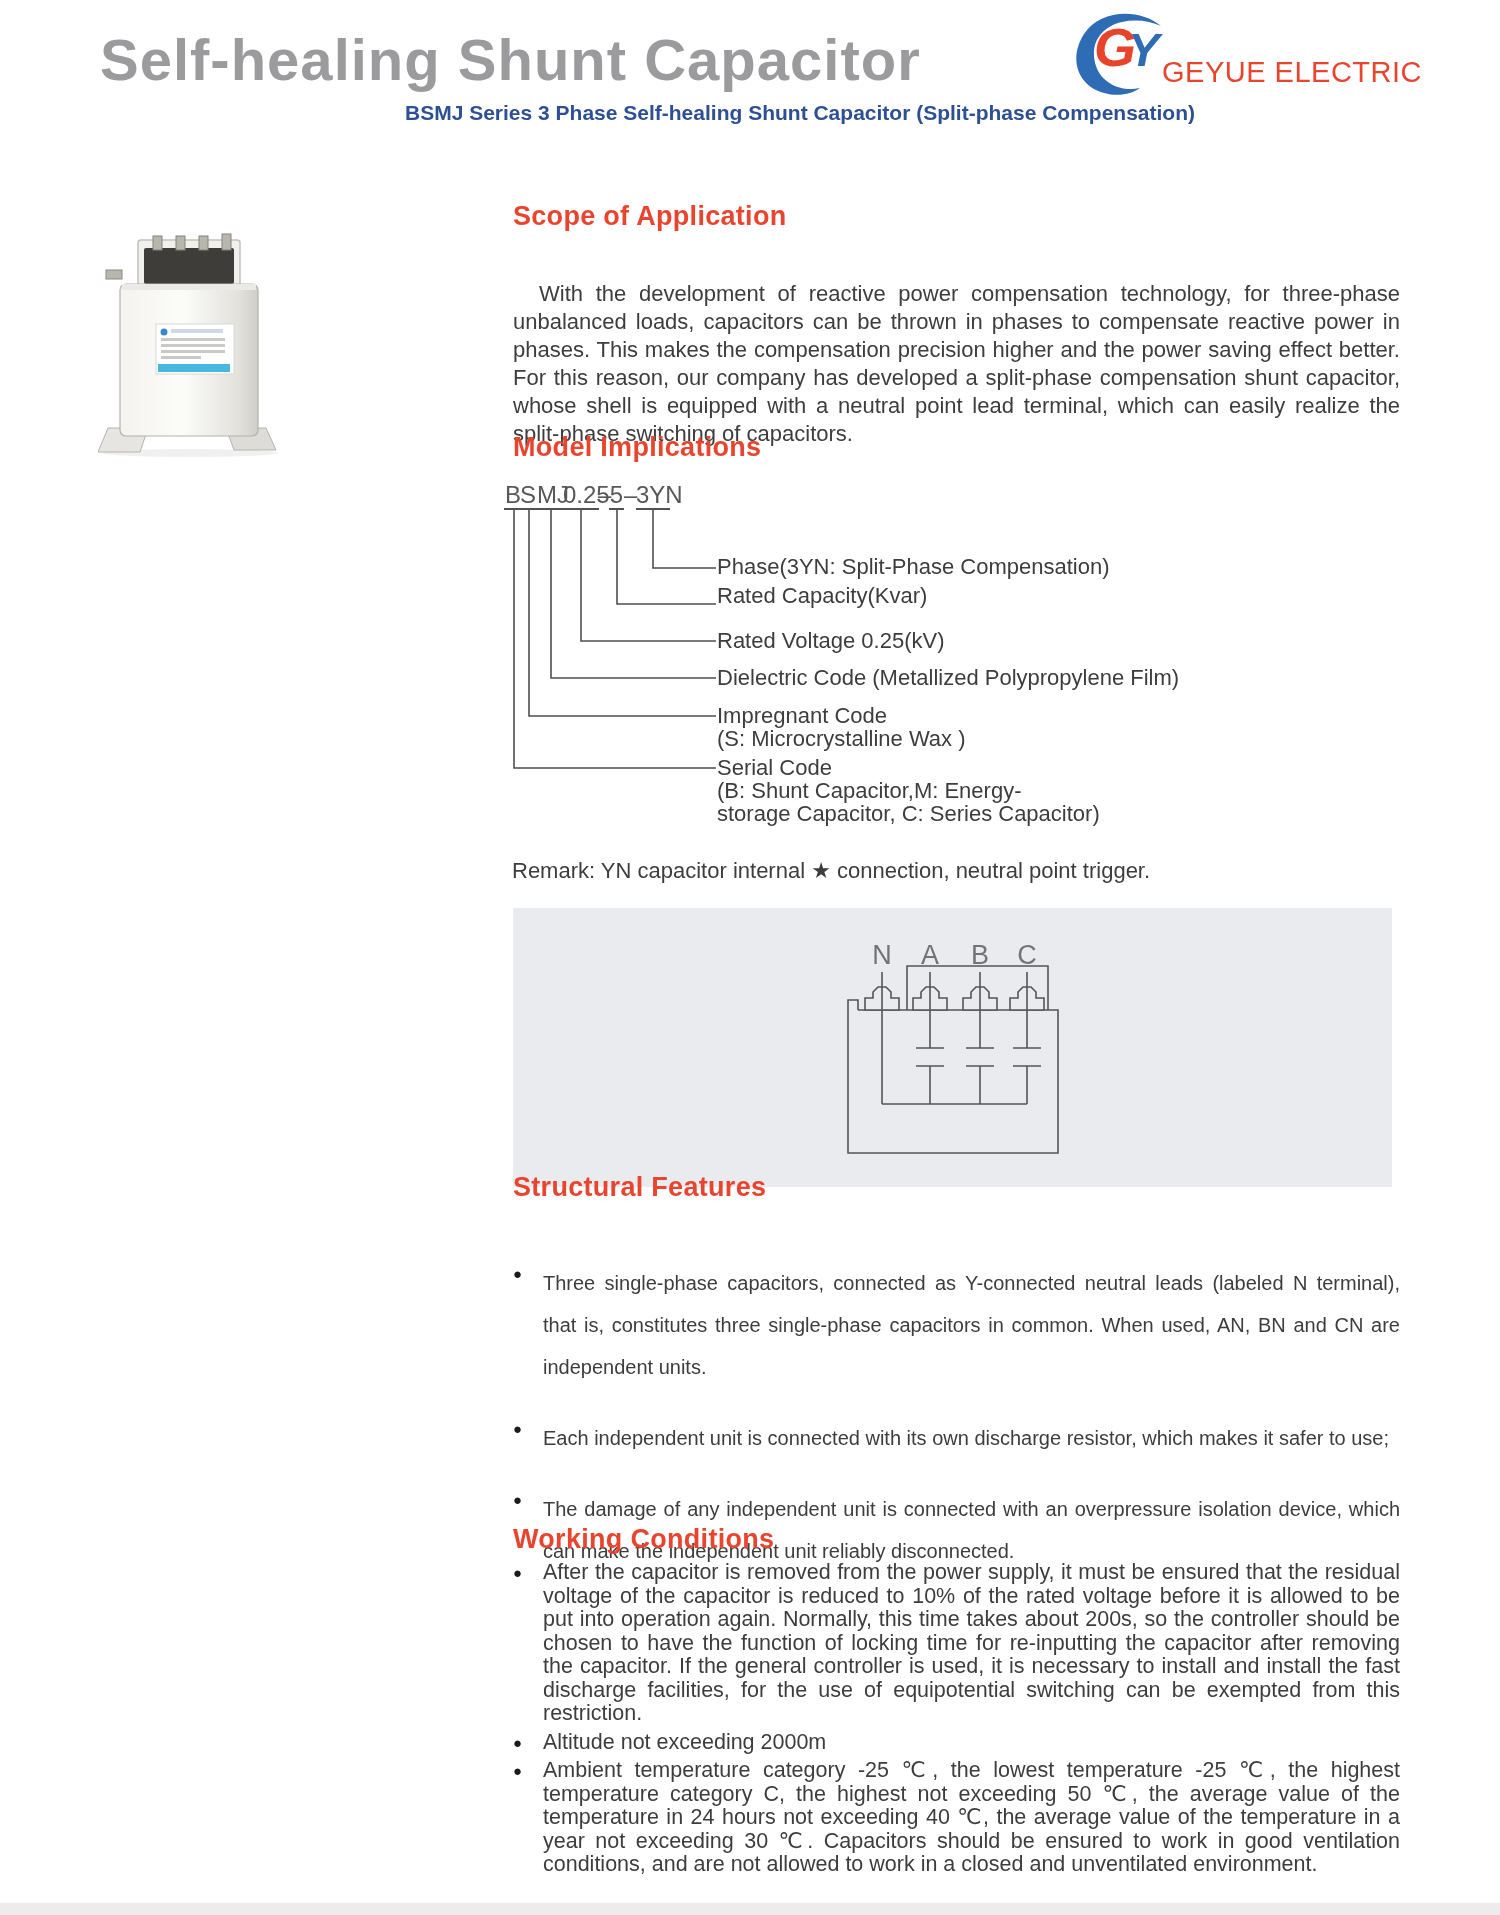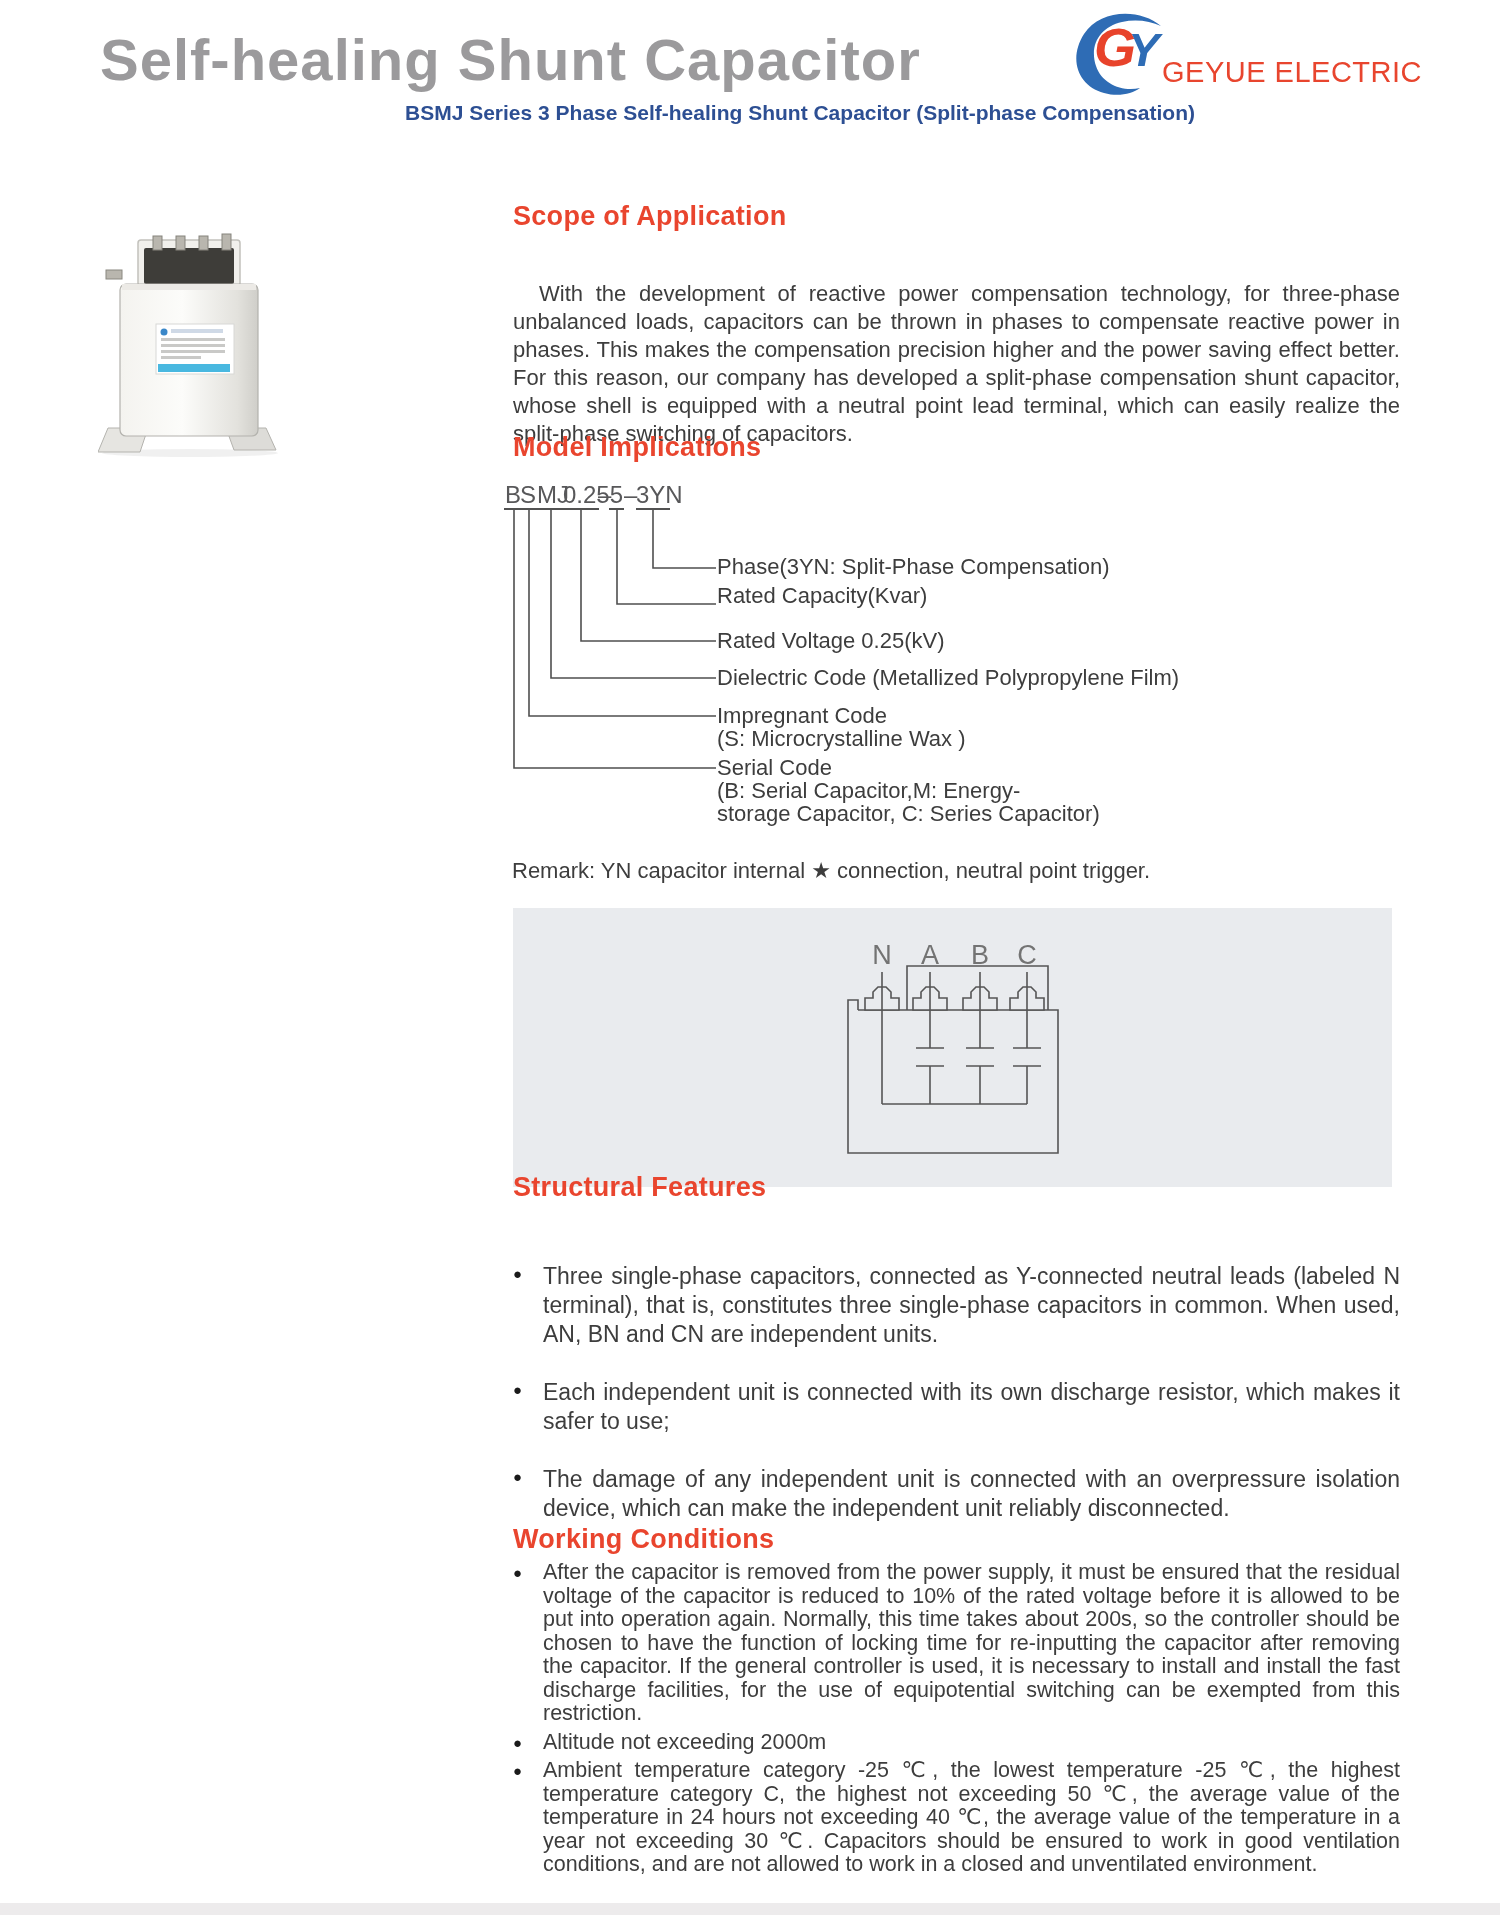--- a/index.html
+++ b/index.html
@@ -63,21 +63,21 @@
   .panel{
     position:absolute;left:513px;top:908px;width:879px;height:279px;
     background:#e9ebee;
   }
   
   .blist{position:absolute;left:513px;width:887px;margin:0;padding:0;list-style:none;}
   .blist li{position:relative;padding-left:30px;margin:0;}
   .b-mark{position:absolute;left:0;top:3px;font-size:15px;color:#1a1a1a;}
   .struct-list{top:1262px;}
   .struct-list li{margin-bottom:29px;}
-  .struct-list .b-text{font-size:23px;line-height:29px;}
+  .struct-list .b-text{font-size:20px;line-height:42px;}
   .work-list{top:1561px;}
   .work-list li{margin-bottom:5px;}
   .work-list .b-text{font-size:21.5px;line-height:23.5px;}
   .b-text{display:block;text-align:justify;color:#3d3d3d;}
   
   .footer-bar{position:absolute;left:0;top:1903px;width:1500px;height:12px;background:#edebec;}
   svg text{font-family:"Liberation Sans","DejaVu Sans",sans-serif;}
 </style>
 </head>
 <body>
@@ -170,21 +170,21 @@
   <div class="t-label lab-phase">Phase(3YN: Split-Phase Compensation)</div>
   <div class="t-label lab-capacity">Rated Capacity(Kvar)</div>
   <div class="t-label lab-voltage">Rated Voltage 0.25(kV)</div>
   <div class="t-label lab-dielectric">Dielectric Code (Metallized Polypropylene Film)</div>
   <div class="t-label lab-impregnant">
     <div>Impregnant Code</div>
     <div>(S: Microcrystalline Wax )</div>
   </div>
   <div class="t-label lab-serial">
     <div>Serial Code</div>
-    <div>(B: Serial Capacitor,M: Energy-</div>
+    <div>(B: Shunt Capacitor,M: Energy-</div>
     <div>storage Capacitor, C: Series Capacitor)</div>
   </div>
 
   <p class="remark">Remark: YN capacitor internal ★ connection, neutral point trigger.</p>
 
   <div class="panel">
     <svg width="879" height="279" viewBox="0 0 879 279">
       <g font-size="27" fill="#737373" text-anchor="middle">
         <text x="369" y="56">N</text>
         <text x="417" y="56">A</text>

